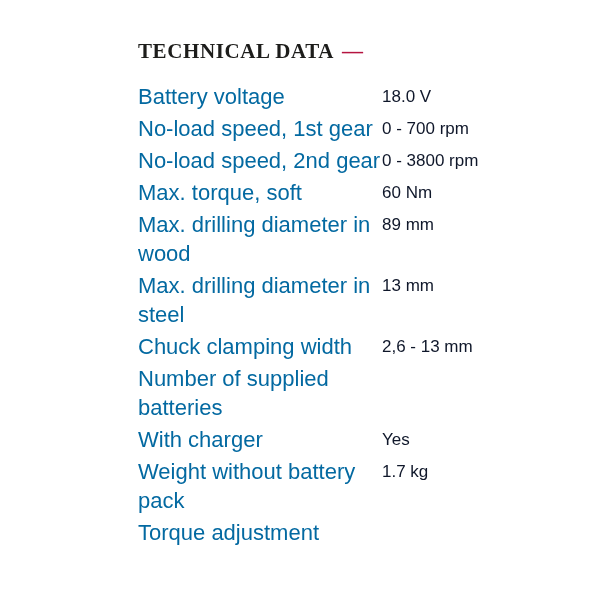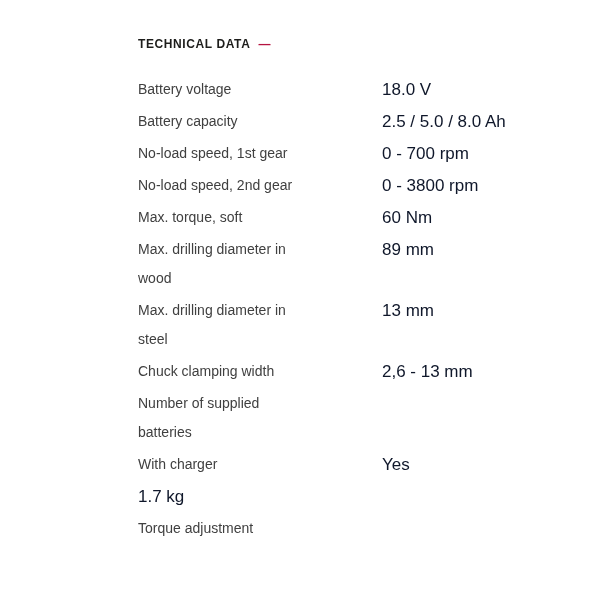--- a/index.html
+++ b/index.html
@@ -14,48 +14,49 @@
     font-family: "Liberation Sans", sans-serif;
     position: relative;
   }
   .panel {
     position: absolute;
     left: 138px;
     top: 31px;
     width: 420px;
   }
   .section-title {
-    font-size: 12px;
+    font-size: 21px;
     font-weight: 700;
     letter-spacing: 0.6px;
     color: #1d1d1b;
-    margin: 4px 0 22px 0;
+    margin: 11px 0 22px 0;
     line-height: 18px;
     white-space: nowrap;
+    font-family: Liberation Serif, serif;
   }
   .section-title .dash {
     color: #b51440;
     font-weight: 700;
     margin-left: 8px;
     letter-spacing: 0;
   }
   .specs {
     display: block;
   }
   .spec-row {
     display: flex;
     align-items: flex-start;
     margin-bottom: 3px;
   }
   .spec-label {
     flex: 0 0 244px;
     width: 244px;
-    font-size: 14px;
+    font-size: 22px;
     line-height: 29px;
-    color: #404040;
+    color: #0369a1;
     white-space: pre-line;
   }
   .spec-value {
     flex: 1 1 auto;
     font-size: 17px;
     line-height: 29px;
     color: #0f172a;
     white-space: pre-line;
   }
 </style>
@@ -64,24 +65,20 @@
 
 <div class="panel">
   <h2 class="section-title"><span>TECHNICAL DATA</span><span class="dash">—</span></h2>
 
   <div class="specs">
   <div class="spec-row">
     <div class="spec-label">Battery voltage</div>
     <div class="spec-value">18.0 V</div>
   </div>
 
-  <div class="spec-row">
-    <div class="spec-label">Battery capacity</div>
-    <div class="spec-value">2.5 / 5.0 / 8.0 Ah</div>
-  </div>
 
   <div class="spec-row">
     <div class="spec-label">No-load speed, 1st gear</div>
     <div class="spec-value">0 - 700 rpm</div>
   </div>
 
   <div class="spec-row">
     <div class="spec-label">No-load speed, 2nd gear</div>
     <div class="spec-value">0 - 3800 rpm</div>
   </div>
@@ -113,20 +110,22 @@
     <div class="spec-label">Number of supplied
 batteries</div>
   </div>
 
   <div class="spec-row">
     <div class="spec-label">With charger</div>
     <div class="spec-value">Yes</div>
   </div>
 
   <div class="spec-row">
+    <div class="spec-label">Weight without battery
+pack</div>
     <div class="spec-value">1.7 kg</div>
   </div>
 
   <div class="spec-row">
     <div class="spec-label">Torque adjustment</div>
   </div>
 </div>
 </div>
 
 </body></html>

